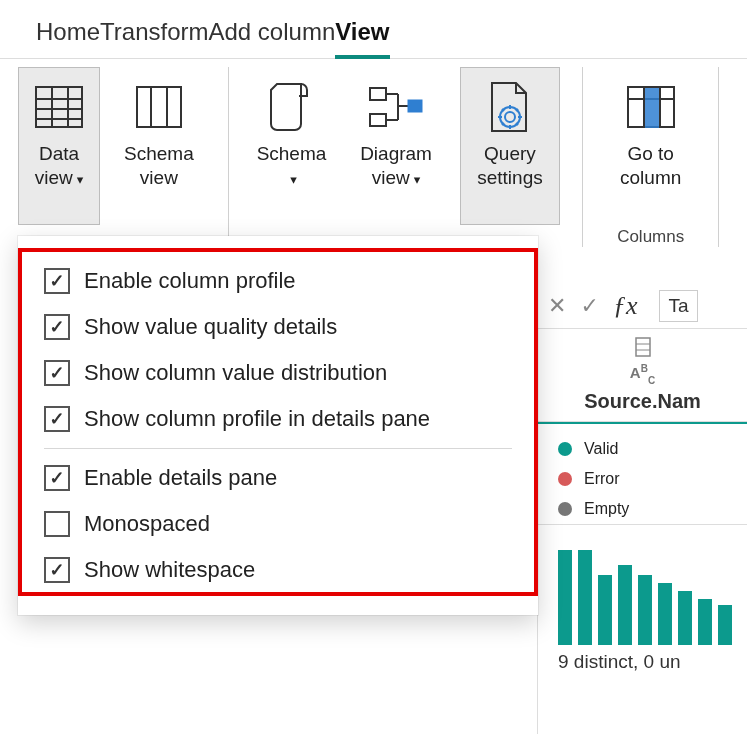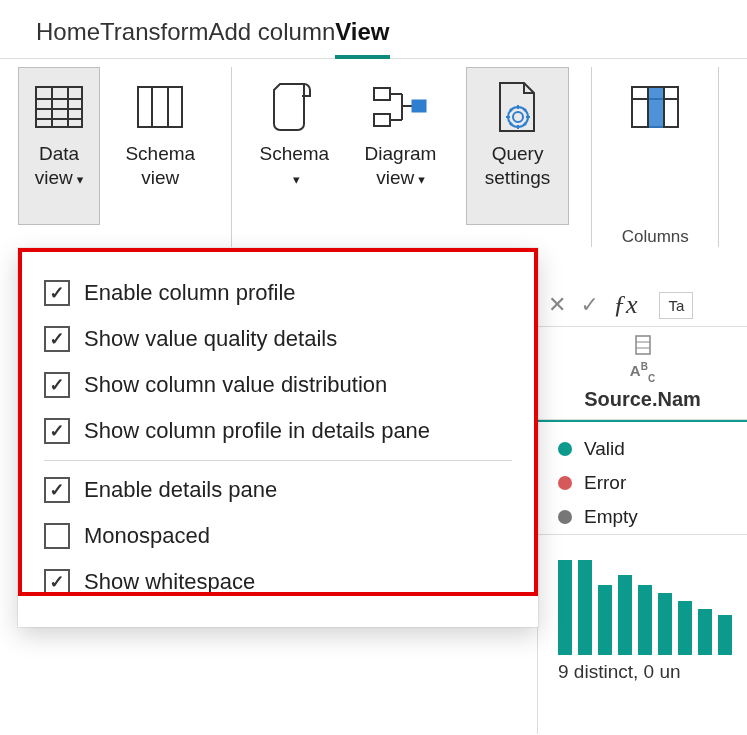--- a/index.html
+++ b/index.html
@@ -60,21 +60,21 @@
   .ribbon-btn .icon-wrap { height: 66px; display:flex; align-items:center; justify-content:center;}
   .ribbon-btn .label { line-height: 1.25; margin-top: 2px;}
   .ribbon-sep { width: 1px; background: #d0d0d0; height: 180px; margin: 0 10px; }
 
   .chev { font-size: 13px; margin-left:4px;}
 
   
   .dropdown {
     position: absolute;
     left: 18px;
-    top: 248px;
+    top: 236px;
     width: 520px;
     background: #fff;
     box-shadow: 0 8px 24px rgba(0,0,0,0.18), 0 0 0 1px rgba(0,0,0,0.06);
     padding: 22px 26px 22px 26px;
     z-index: 10;
   }
   .dropdown .row {
     display: flex;
     align-items: center;
     gap: 14px;
@@ -121,34 +121,34 @@
     display:flex; align-items:center; gap:14px;
     padding: 6px 10px;
     border-bottom:1px solid #ddd;
     font-size: 24px;
     color:#888;
     font-style: italic;
   }
   .formula-bar .x { font-style: normal; font-size:22px;}
   .formula-bar .chk { font-style: normal; font-size:22px;}
   .formula-bar .fx { font-family: "Times New Roman", serif; font-style: italic; font-size:26px; color:#333;}
-  .t-label { border:1px solid #ccc; padding:4px 8px; margin-left:8px; font-style:normal; font-size:15px; color:#333;}
+  .t-label { border:1px solid #ccc; padding:4px 8px; margin-left:8px; font-style:normal; font-size:19px; color:#333;}
   .col-header {
     display:flex; align-items:center; gap:6px;
     padding: 8px 10px;
     border-bottom:1px solid #ddd;
     font-weight:600;
     color:#333;
     font-size:20px;
     flex-direction:column;
   }
   .abc { font-size: 15px; color:#777; position:relative; }
   .abc sub { font-size: 10px; position: relative; top:2px;}
   .stats { padding: 10px 14px 0 20px; border-top: 2px solid #0c9a8d; border-bottom:1px solid #ddd;}
-  .stat-row { display:flex; align-items:center; gap:12px; font-size:19px; padding:6px 0;}
+  .stat-row { display:flex; align-items:center; gap:12px; font-size:16px; padding:6px 0;}
   .dot { width:14px; height:14px; border-radius:50%;}
   .dot.valid{ background:#0c9a8d;}
   .dot.error{ background:#d75a5a;}
   .dot.empty{ background:#777;}
   .histogram {
     display:flex; align-items:flex-end; gap:6px;
     height:120px; padding: 12px 14px 0 20px;
   }
   .bar { width:14px; background:#0c9a8d;}
   .hist-label { padding: 6px 0 0 20px; font-size:19px; color:#333;}
@@ -261,20 +261,21 @@
           <svg width="50" height="44" viewBox="0 0 50 44">
               <g fill="none" stroke="#333" stroke-width="2">
                 <rect x="2" y="2" width="46" height="40"></rect>
                 <line x1="2" y1="14" x2="48" y2="14"></line>
                 <line x1="18" y1="2" x2="18" y2="42"></line>
                 <line x1="34" y1="2" x2="34" y2="42"></line>
               </g>
               <rect x="19" y="3" width="14" height="40" fill="#2f7fd1" opacity="0.85"></rect>
             </svg>
         </div>
+        <div class="label">Go to column</div>
       </div>
     </div>
     <div class="group-label">Columns</div>
   </div>
 
   <div class="ribbon-sep"></div>
 </div>
 
 <div class="dropdown">
   <div class="row">

